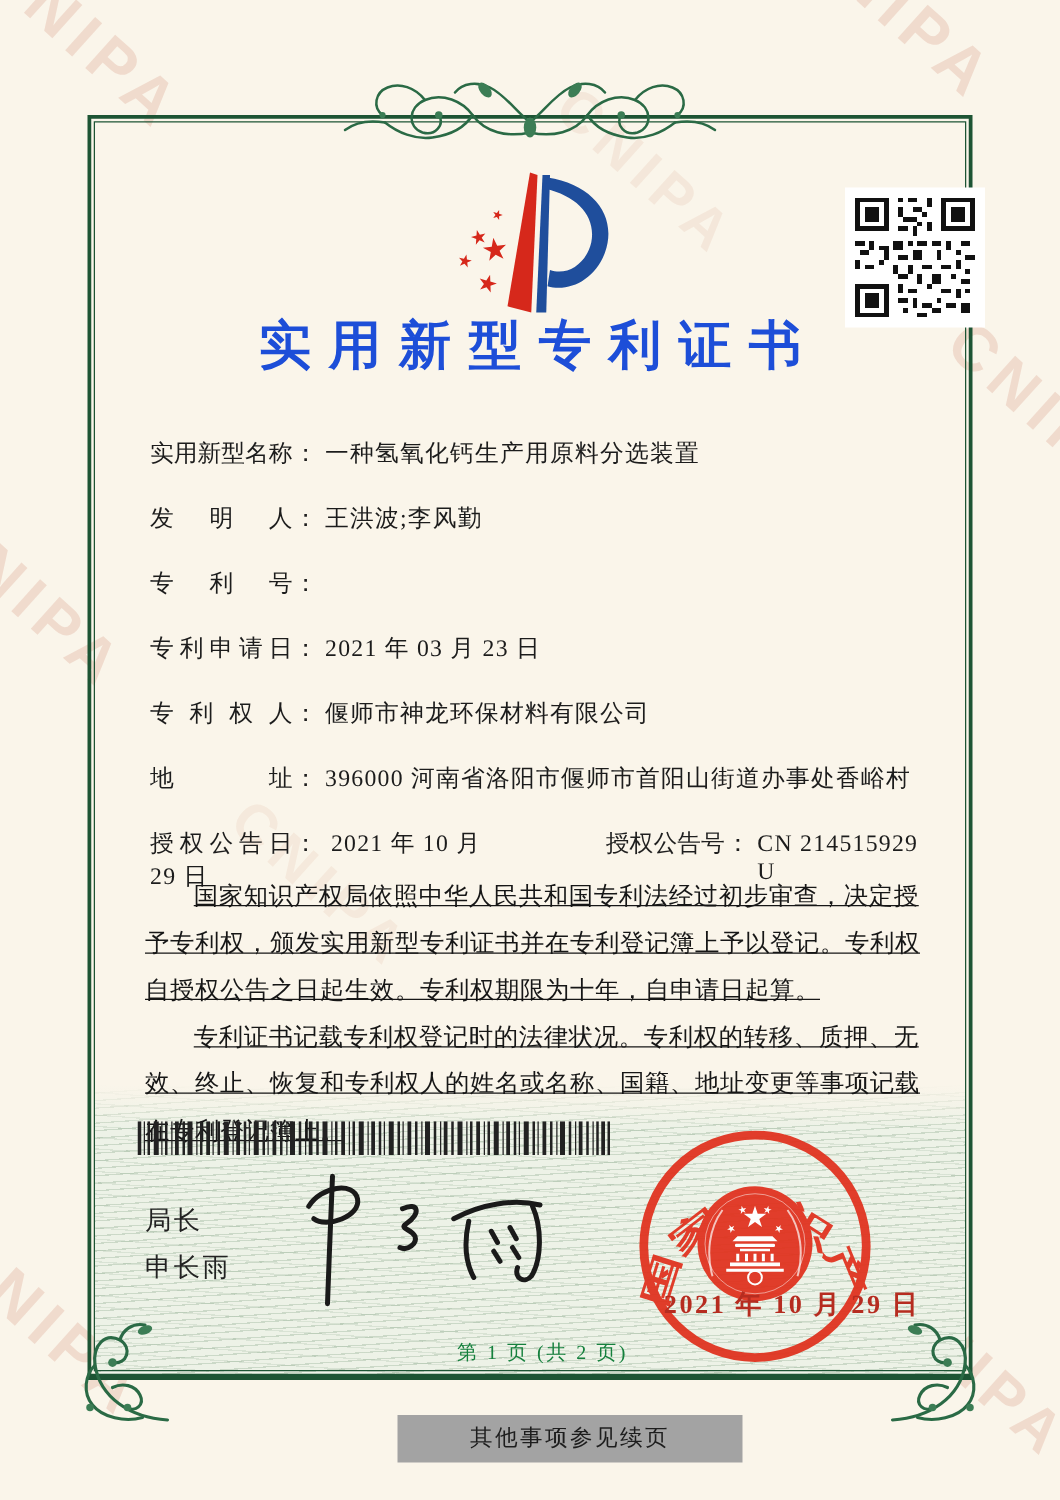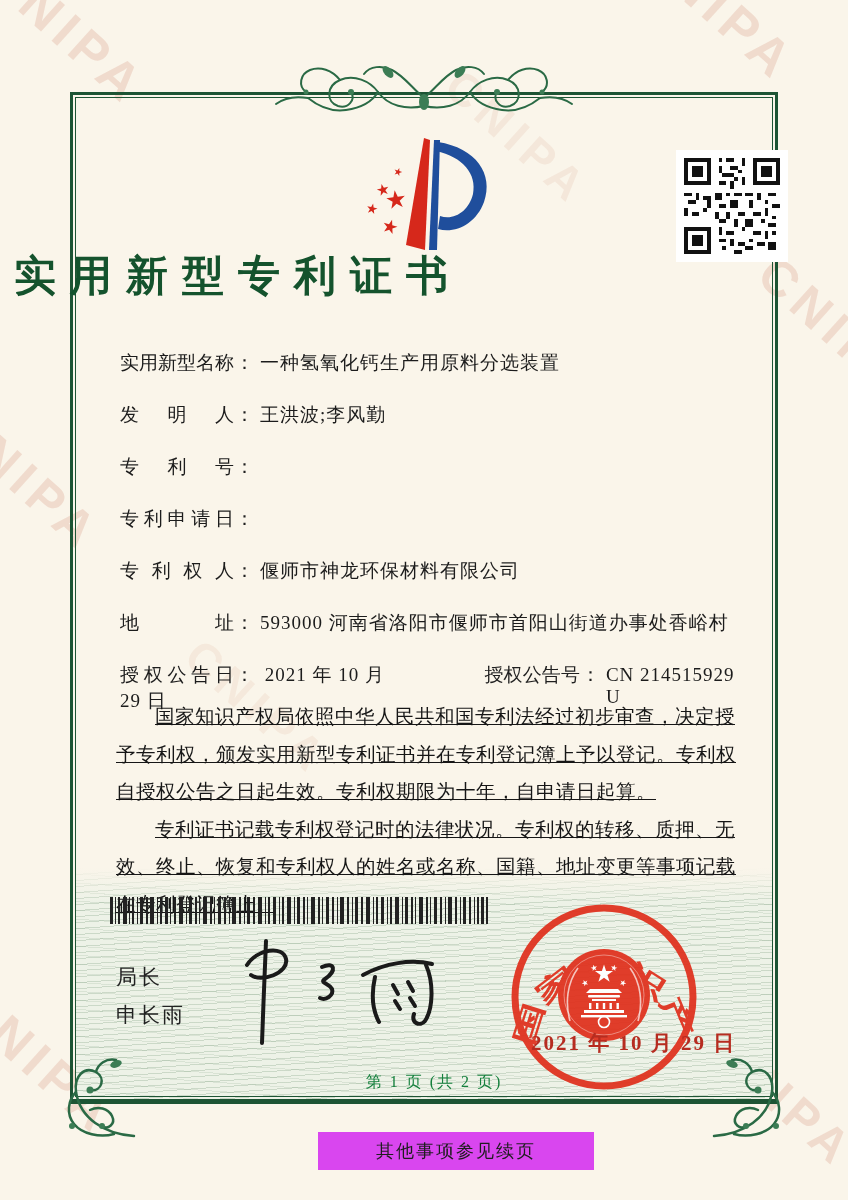--- a/index.html
+++ b/index.html
@@ -43,22 +43,22 @@
     position:absolute; left:106px; top:140px; z-index:3;
     font-size:19px; letter-spacing:3px; color:#262626;
   }
   .logo{ position:absolute; left:350px; top:132px; z-index:3; }
   .qr-box{
     position:absolute; left:676px; top:150px; width:112px; height:112px;
     background:#fff; z-index:3; display:flex; align-items:center; justify-content:center;
   }
   .title{
     position:absolute; left:0; top:248px; width:100%; z-index:3;
-    font-size:42px; font-weight:bold; letter-spacing:14px;
-    color:#14532d; text-indent:14px;
+    text-align:center; font-size:42px; font-weight:bold; letter-spacing:14px;
+    color:#1d4ed8; text-indent:14px;
   }
   .fields{ position:absolute; left:120px; top:350px; width:620px; z-index:3; }
   .frow{ display:flex; align-items:baseline; height:52px; font-size:19px; }
   .flabel{
     display:inline-block; width:114px; text-align:justify; text-align-last:justify;
     color:#1c1c1c;
   }
   .fcolon{ margin-left:1px; }
   .fvalue{ margin-left:6px; letter-spacing:1px; color:#1c1c1c; }
   .grant-pair{ display:flex; }
@@ -82,21 +82,21 @@
   .seal-date{
     position:absolute; left:531px; top:1029px; z-index:5;
     font-size:21px; color:#b62c20; letter-spacing:2px; font-weight:bold;
   }
   .page-info{
     position:absolute; left:0; top:1072px; width:848px; text-align:center; z-index:3;
     font-size:16px; color:#15803d; letter-spacing:2px;padding-left:10px;
   }
   .cont-note{
     position:absolute; left:318px; top:1132px; width:276px; height:38px; z-index:3;
-    background:#d946ef; text-align:center; line-height:38px; font-size:18px;
+    background:#a3a3a3; text-align:center; line-height:38px; font-size:18px;
     letter-spacing:2px; color:#1d1d1d;
     font-family:"DejaVu Serif","Liberation Serif",serif;
   }
   .ornament-top{ position:absolute; left:264px; top:58px; z-index:3; }
   .corner-orn{ position:absolute; top:1056px; z-index:3; }
   .corner-left{ left:56px; }
   .corner-right{ left:712px; transform:scaleX(-1); }
 </style>
 </head>
 <body>
@@ -277,30 +277,31 @@
         <span class="fcolon">：</span>
       <span class="fvalue">王洪波;李风勤</span>
     </div>
     <div class="frow">
       <span class="flabel">专利号</span>
         <span class="fcolon">：</span>
     </div>
     <div class="frow">
       <span class="flabel">专利申请日</span>
         <span class="fcolon">：</span>
+      <span class="fvalue">2021 年 03 月 23 日</span>
     </div>
     <div class="frow">
       <span class="flabel">专利权人</span>
         <span class="fcolon">：</span>
       <span class="fvalue">偃师市神龙环保材料有限公司</span>
     </div>
     <div class="frow">
       <span class="flabel">地址</span>
         <span class="fcolon">：</span>
-      <span class="fvalue">593000 河南省洛阳市偃师市首阳山街道办事处香峪村</span>
+      <span class="fvalue">396000 河南省洛阳市偃师市首阳山街道办事处香峪村</span>
     </div>
     <div class="frow grant-pair">
       <span>
         <span class="flabel">授权公告日</span><span class="fcolon">：</span>
         <span class="fvalue">2021 年 10 月 29 日</span>
       </span>
       <span class="grant2">
         <span class="glabel">授权公告号</span>
           <span class="fcolon">：</span>
         <span class="fvalue">CN 214515929 U</span>

